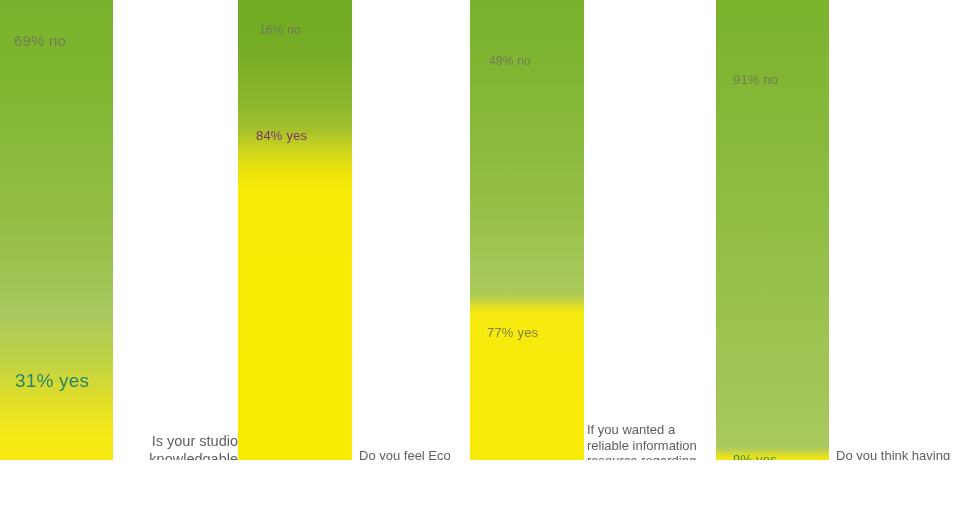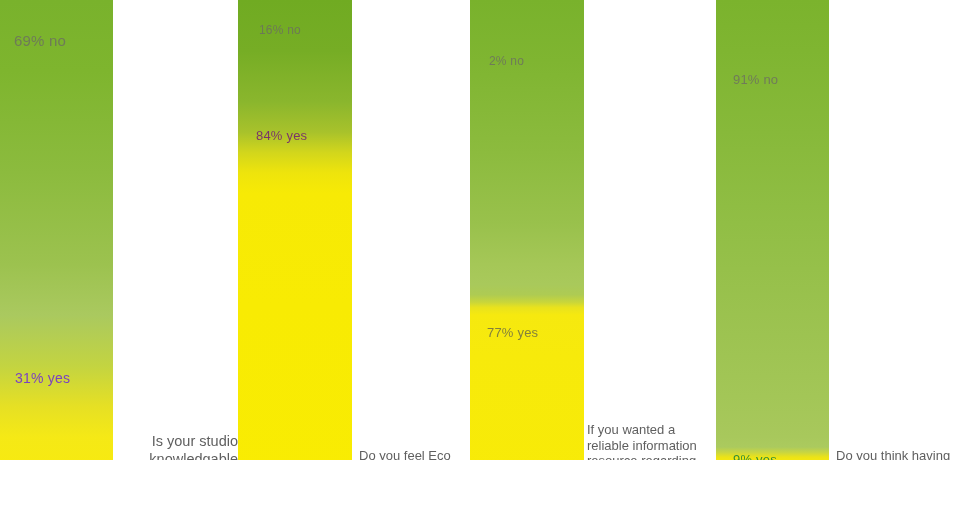--- a/index.html
+++ b/index.html
@@ -121,40 +121,40 @@
 </style>
 </head>
 <body>
 
 <div class="canvas">
 
   <div class="bar bar1" style="left:0px; width:113px; height:508px;">
     <div class="bar-fill"></div>
   </div>
   <div class="pct" style="left:14px; top:32px; font-size:15px;">69% no</div>
-  <div class="pct" style="left:15px; top:370px; font-size:14px; color:#6d28d9; opacity:0.85;">31% yes</div>
+  <div class="pct" style="left:15px; top:370px; font-size:19px; color:#0f766e; opacity:0.85;">31% yes</div>
   <div class="question q-right" style="left:106px; top:432px; width:132px; font-size:14.5px; line-height:18px;">Is your studio
 knowledgable
 regarding
 sustainability?</div>
 
   <div class="bar bar2" style="left:238px; width:114px; height:508px;">
     <div class="bar-fill"></div>
   </div>
   <div class="pct small" style="left:259px; top:23px; font-size:12px;">16% no</div>
   <div class="pct" style="left:256px; top:128px; font-size:13px; color:#701a75; opacity:0.85;">84% yes</div>
   <div class="question q-left" style="left:359px; top:448px; width:122px;">Do you feel Eco
 conscious design
 and specification
 is trending up?</div>
 
   <div class="bar bar3" style="left:470px; width:114px; height:508px;">
     <div class="bar-fill"></div>
   </div>
-  <div class="pct small" style="left:489px; top:54px; font-size:12px;">2% no</div>
+  <div class="pct small" style="left:489px; top:54px; font-size:12px;">49% no</div>
   <div class="pct" style="left:487px; top:325px; font-size:13px; color:#6f6f44; opacity:0.85;">77% yes</div>
   <div class="question q-left" style="left:587px; top:422px; width:128px;">If you wanted a
 reliable information
 resource regarding
 sustainable design
 choices would you
 know where to go?</div>
 
   <div class="bar bar4" style="left:716px; width:113px; height:508px;">
     <div class="bar-fill"></div>

